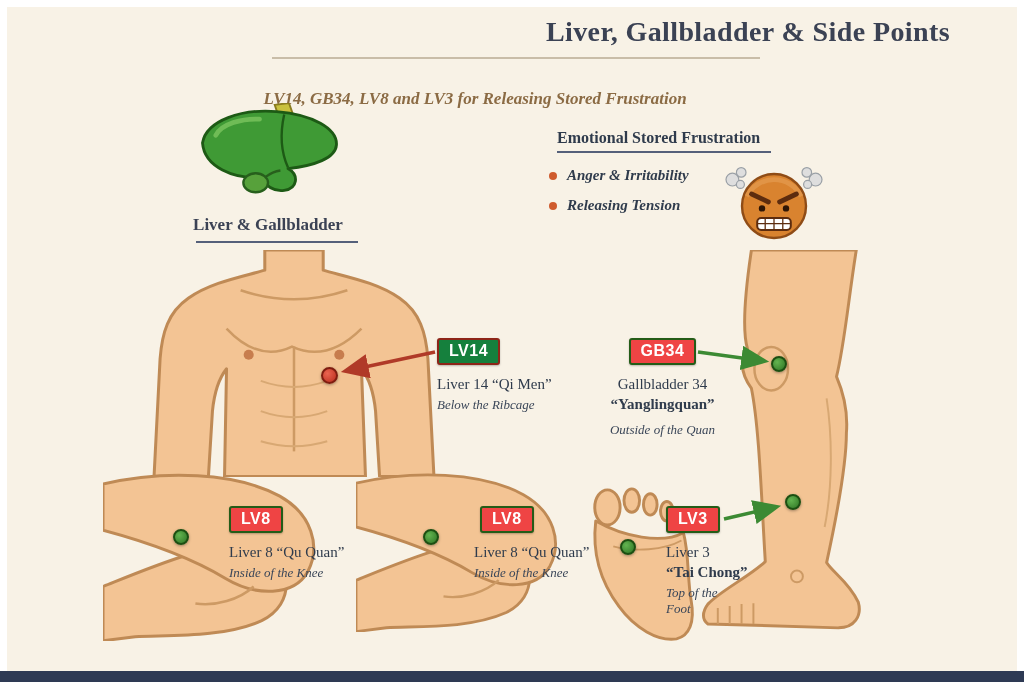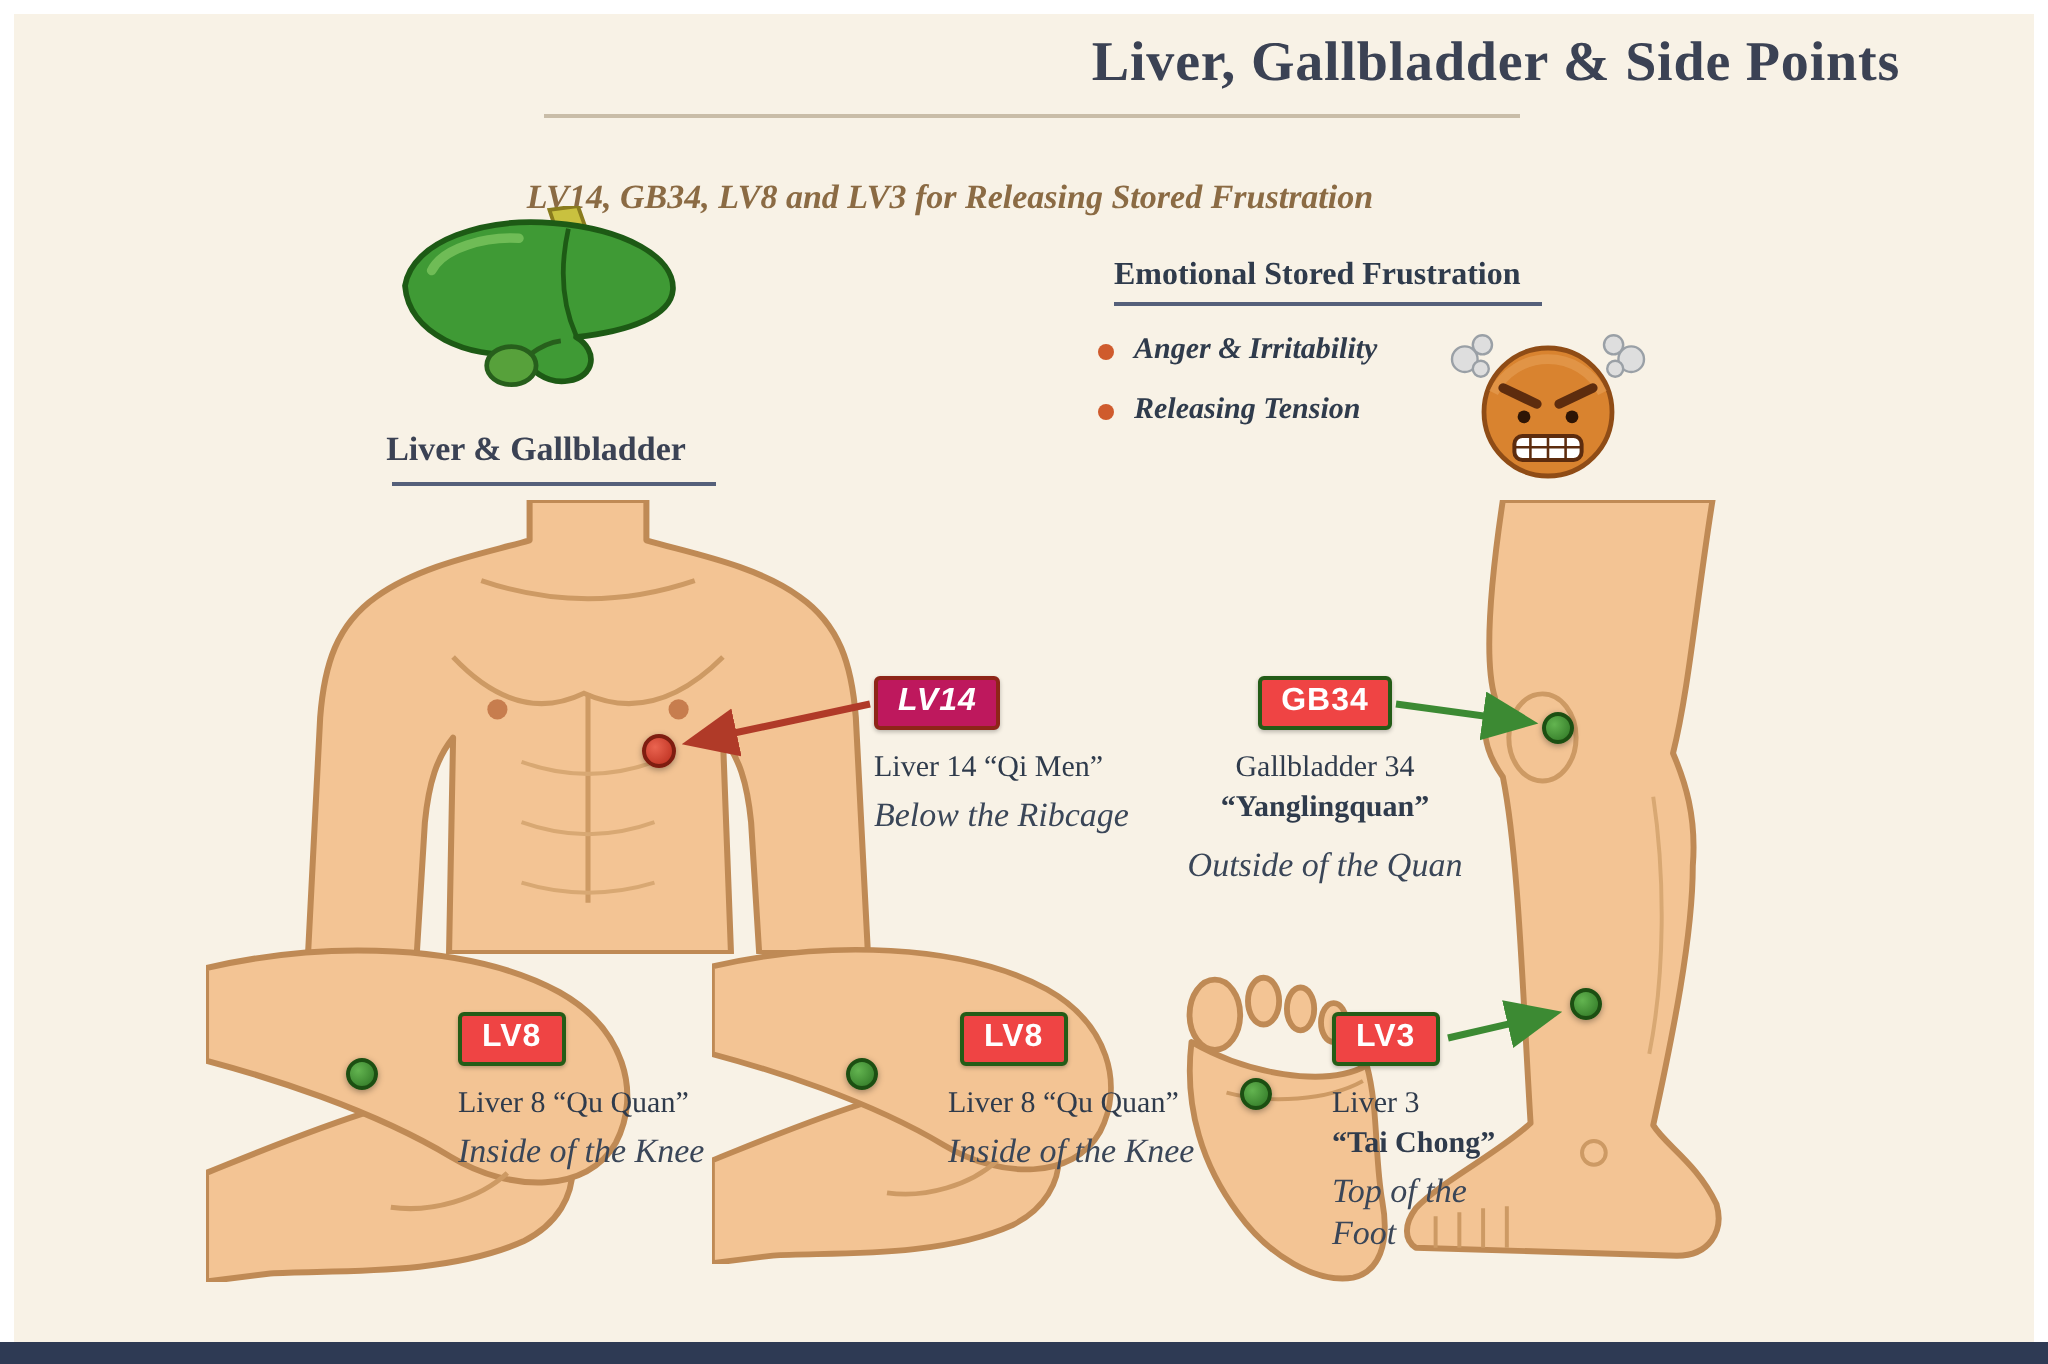--- a/index.html
+++ b/index.html
@@ -46,27 +46,27 @@
     font-size:15px; font-weight:700; font-style:italic; color:#2f3b4c;
   }
   .bullet-dot { width:8px; height:8px; border-radius:50%; background:#cf5b2d; flex:0 0 auto; }
 
   .badge {
     display:inline-block; padding:2px 10px 3px;
     font-family:"Liberation Sans", sans-serif; font-weight:700; font-size:16px;
     color:#ffffff; border-radius:3px; letter-spacing:.5px;
     box-shadow:0 1px 2px rgba(0,0,0,.25);
   }
-  .badge-red   { background:#be185d; border:2px solid #8e2518;font-style:italic; }
+  .badge-red   { background:#15803d; border:2px solid #8e2518; }
   .badge-green { background:#ef4444; border:2px solid #245c17; }
 
   .point-card { z-index:7; }
   .point-name { margin-top:10px; font-size:15px; font-weight:400; color:#2f3b4c; line-height:1.2; }
   .point-name2 { font-size:15px; font-weight:700; color:#2f3b4c; line-height:1.2; margin-top:2px; }
-  .point-loc  { margin-top:4px; font-size:17px; font-style:italic; font-weight:500; color:#3a4658; line-height:1.25; }
+  .point-loc  { margin-top:4px; font-size:13px; font-style:italic; font-weight:500; color:#3a4658; line-height:1.25; }
   .card-center { text-align:center; }
 
   .dot { position:absolute; border-radius:50%; z-index:6; box-shadow:0 1px 3px rgba(0,0,0,.35); }
   .dot-red   { width:17px; height:17px; border:2px solid #7e1d10;
                background:radial-gradient(circle at 35% 35%, #ea6450, #b92c1c); }
   .dot-green { width:16px; height:16px; border:2px solid #1c4f12;
                background:radial-gradient(circle at 35% 35%, #63b450, #2e7524); }
 
   .overlay { position:absolute; left:0; top:0; z-index:5; pointer-events:none; }
   .illus { z-index:1; }

